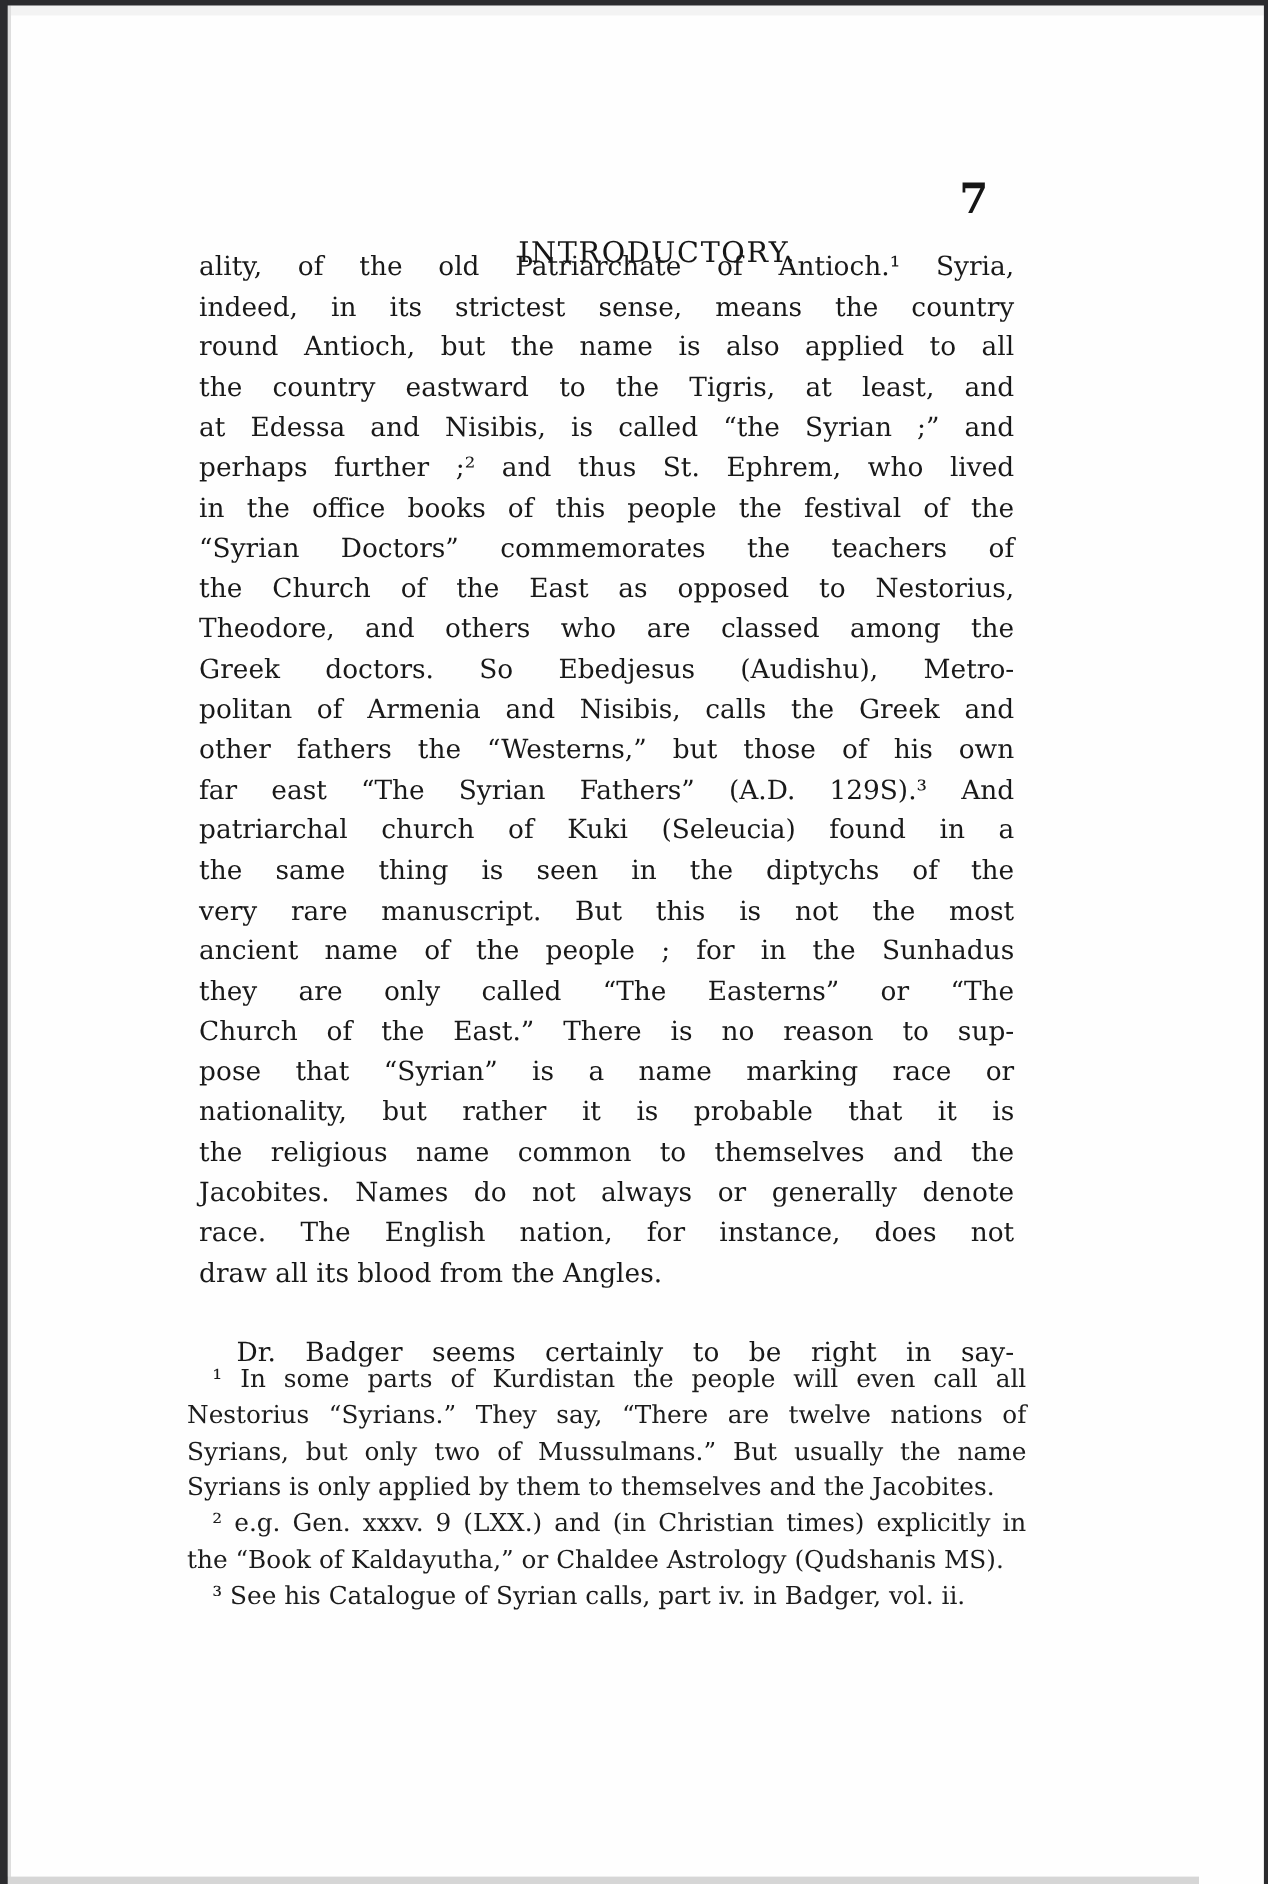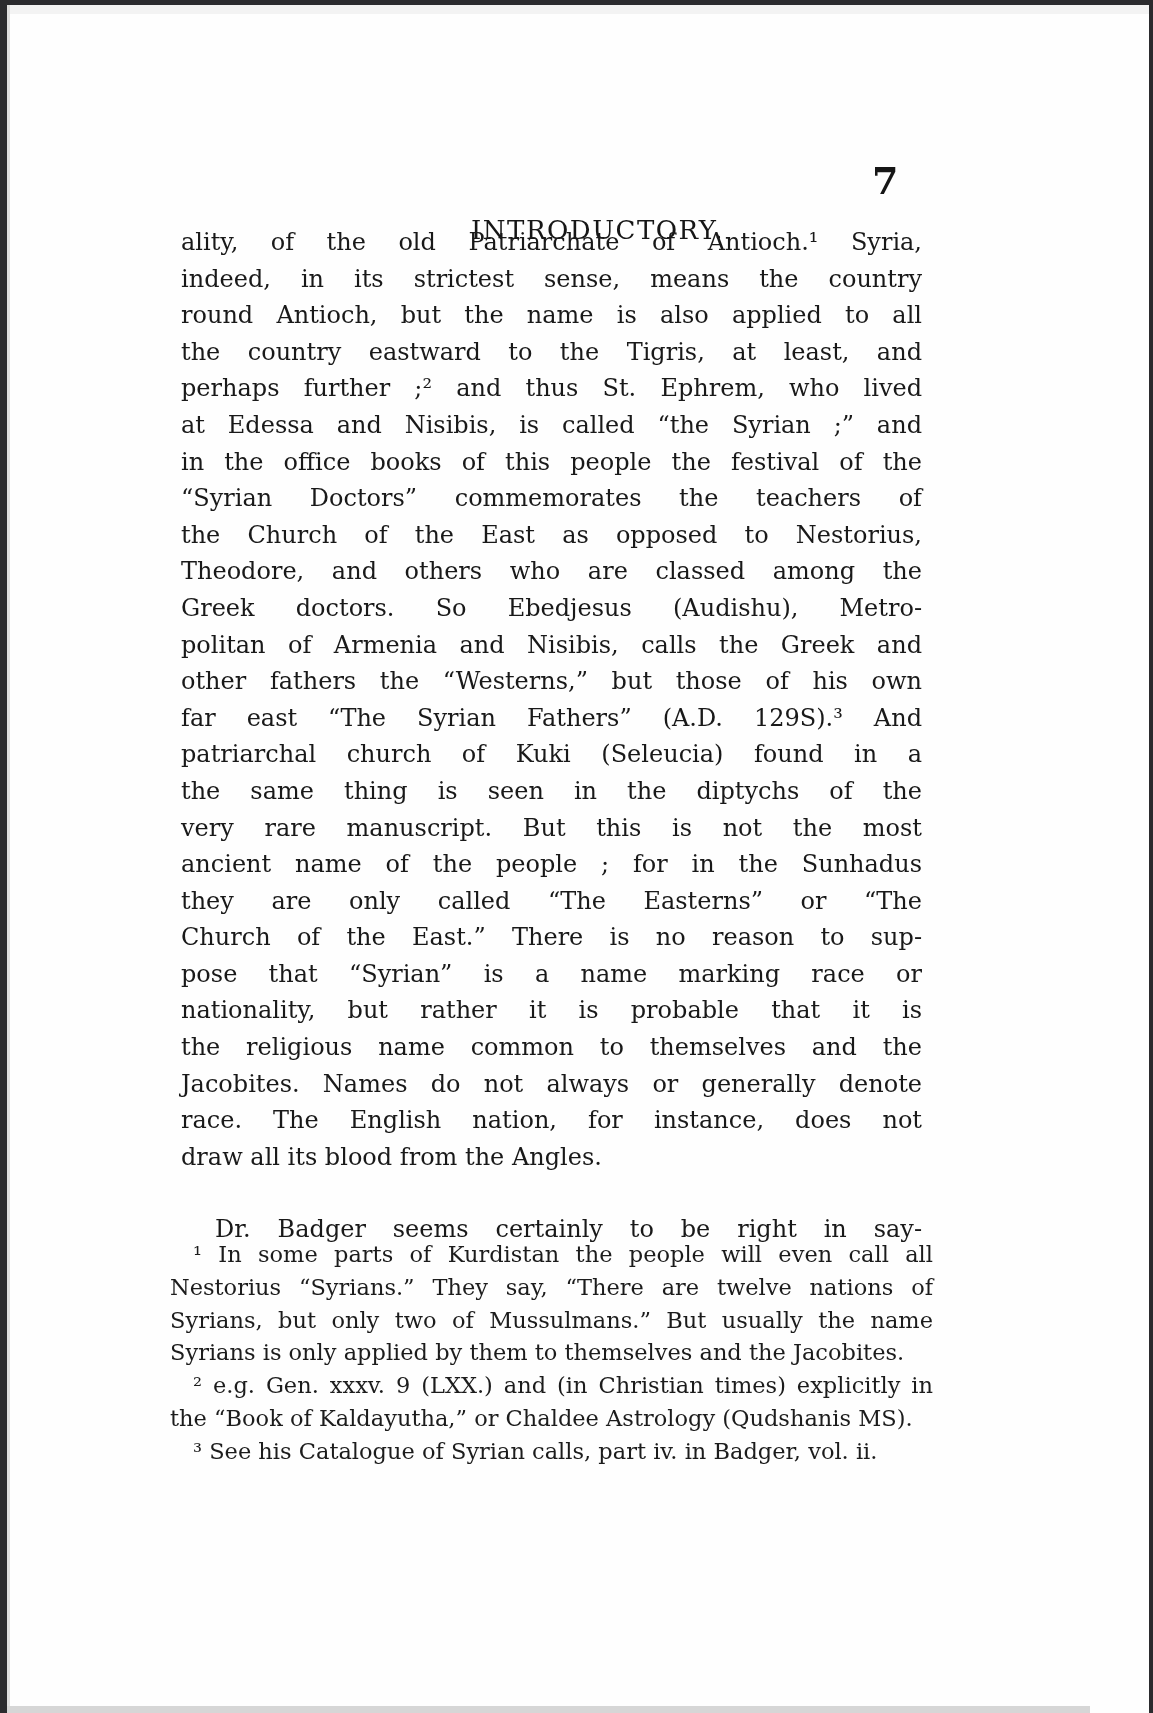--- a/index.html
+++ b/index.html
@@ -71,22 +71,22 @@
   <div class="edge edge-right"></div>
 
   <div class="running-head">INTRODUCTORY.</div>
   <div class="page-number">7</div>
 
   <div class="body-text">
       <div class="tline just">ality, of the old Patriarchate of Antioch.¹  Syria,</div>
       <div class="tline just">indeed, in its strictest sense, means the country</div>
       <div class="tline just">round Antioch, but the name is also applied to all</div>
       <div class="tline just">the country eastward to the Tigris, at least, and</div>
+      <div class="tline just">at Edessa and Nisibis, is called “the Syrian ;” and</div>
       <div class="tline just">perhaps further ;² and thus St. Ephrem, who lived</div>
-      <div class="tline just">at Edessa and Nisibis, is called “the Syrian ;” and</div>
       <div class="tline just">in the office books of this people the festival of the</div>
       <div class="tline just">“Syrian Doctors” commemorates the teachers of</div>
       <div class="tline just">the Church of the East as opposed to Nestorius,</div>
       <div class="tline just">Theodore, and others who are classed among the</div>
       <div class="tline just">Greek doctors.  So Ebedjesus (Audishu), Metro-</div>
       <div class="tline just">politan of Armenia and Nisibis, calls the Greek and</div>
       <div class="tline just">other fathers the “Westerns,” but those of his own</div>
       <div class="tline just">far east “The Syrian Fathers” (A.D. 129S).³  And</div>
       <div class="tline just">patriarchal church of Kuki (Seleucia) found in a</div>
       <div class="tline just">the same thing is seen in the diptychs of the</div>

